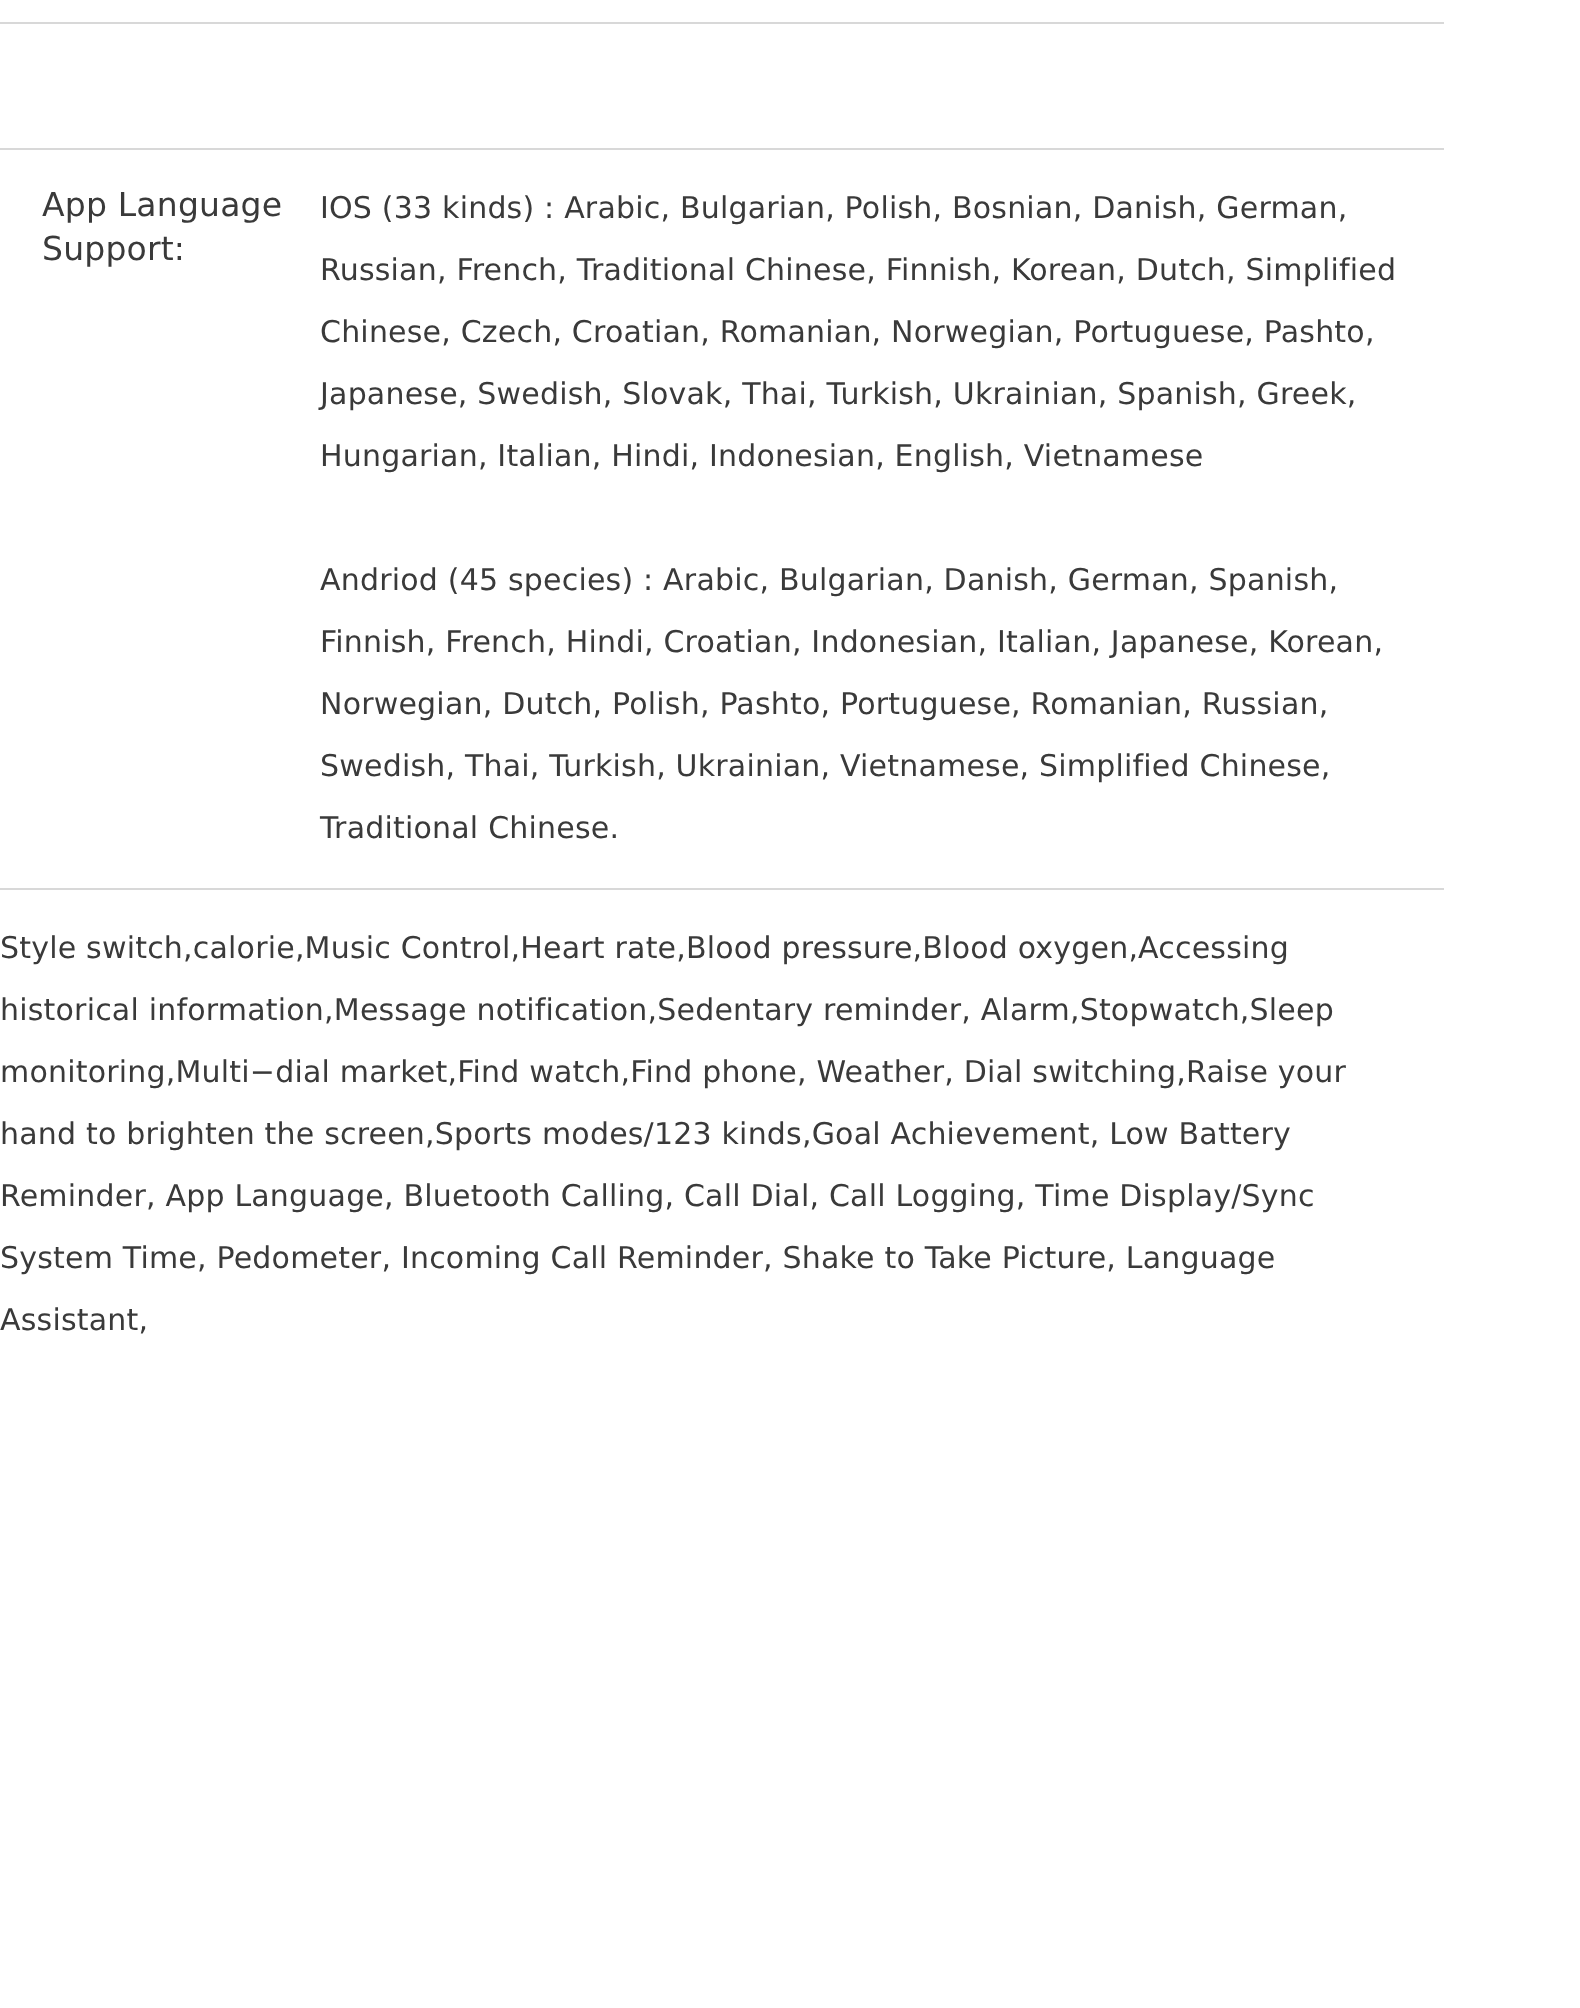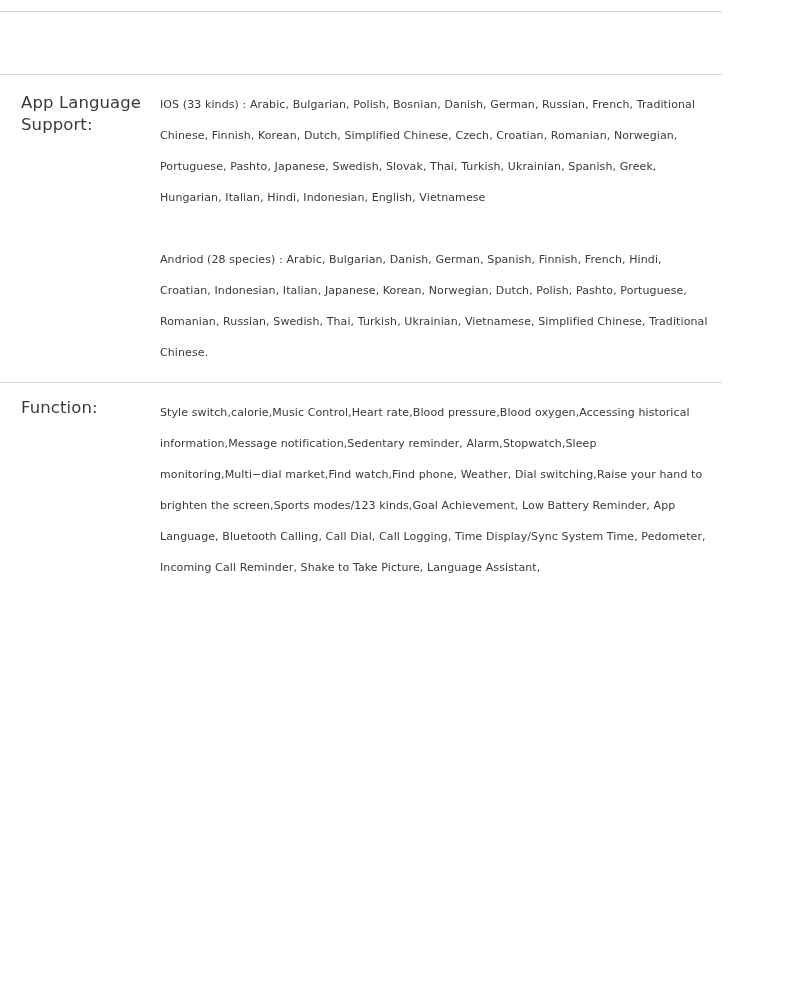--- a/index.html
+++ b/index.html
@@ -43,21 +43,21 @@
     padding: 14px 8px 14px 21px;
     font-size: 16.5px;
     line-height: 22px;
     color: #3a3a3a;
     letter-spacing: 0.1px;
   }
   .value-cell {
     flex: 1 1 auto;
     box-sizing: border-box;
     padding: 14px 10px 14px 0;
-    font-size: 11px;
+    font-size: 15px;
     line-height: 31px;
     color: #3a3a3a;
     letter-spacing: 0.1px;
   }
   .value-cell p {
     margin: 0;
   }
   .value-cell p + p {
     margin-top: 31px;
   }
@@ -84,25 +84,24 @@
 <div class="page">
 
   <div class="top-gap"></div>
   <div class="rule"></div>
   <div class="mid-gap"></div>
 
   <div class="row row-top-border">
     <div class="label-cell lang-label">App Language Support:</div>
     <div class="value-cell">
       <p>IOS (33 kinds) : Arabic, Bulgarian, Polish, Bosnian, Danish, German, Russian, French, Traditional Chinese, Finnish, Korean, Dutch, Simplified Chinese, Czech, Croatian, Romanian, Norwegian, Portuguese, Pashto, Japanese, Swedish, Slovak, Thai, Turkish, Ukrainian, Spanish, Greek, Hungarian, Italian, Hindi, Indonesian, English, Vietnamese</p>
-      <p>Andriod (28 species) : Arabic, Bulgarian, Danish, German, Spanish, Finnish, French, Hindi, Croatian, Indonesian, Italian, Japanese, Korean, Norwegian, Dutch, Polish, Pashto, Portuguese, Romanian, Russian, Swedish, Thai, Turkish, Ukrainian, Vietnamese, Simplified Chinese, Traditional Chinese.</p>
+      <p>Andriod (45 species) : Arabic, Bulgarian, Danish, German, Spanish, Finnish, French, Hindi, Croatian, Indonesian, Italian, Japanese, Korean, Norwegian, Dutch, Polish, Pashto, Portuguese, Romanian, Russian, Swedish, Thai, Turkish, Ukrainian, Vietnamese, Simplified Chinese, Traditional Chinese.</p>
     </div>
   </div>
 
 
   <div class="row row-top-border">
-    <div class="label-cell fn-label">Function:</div>
     <div class="value-cell">
       <p>Style switch,calorie,Music Control,Heart rate,Blood pressure,Blood oxygen,Accessing historical information,Message notification,Sedentary reminder, Alarm,Stopwatch,Sleep monitoring,Multi−dial market,Find watch,Find phone, Weather, Dial switching,Raise your hand to brighten the screen,Sports modes/123 kinds,Goal Achievement, Low Battery Reminder, App Language, Bluetooth Calling, Call Dial, Call Logging, Time Display/Sync System Time, Pedometer, Incoming Call Reminder, Shake to Take Picture, Language Assistant,</p>
     </div>
   </div>
 
 </div>
 
 </body></html>

